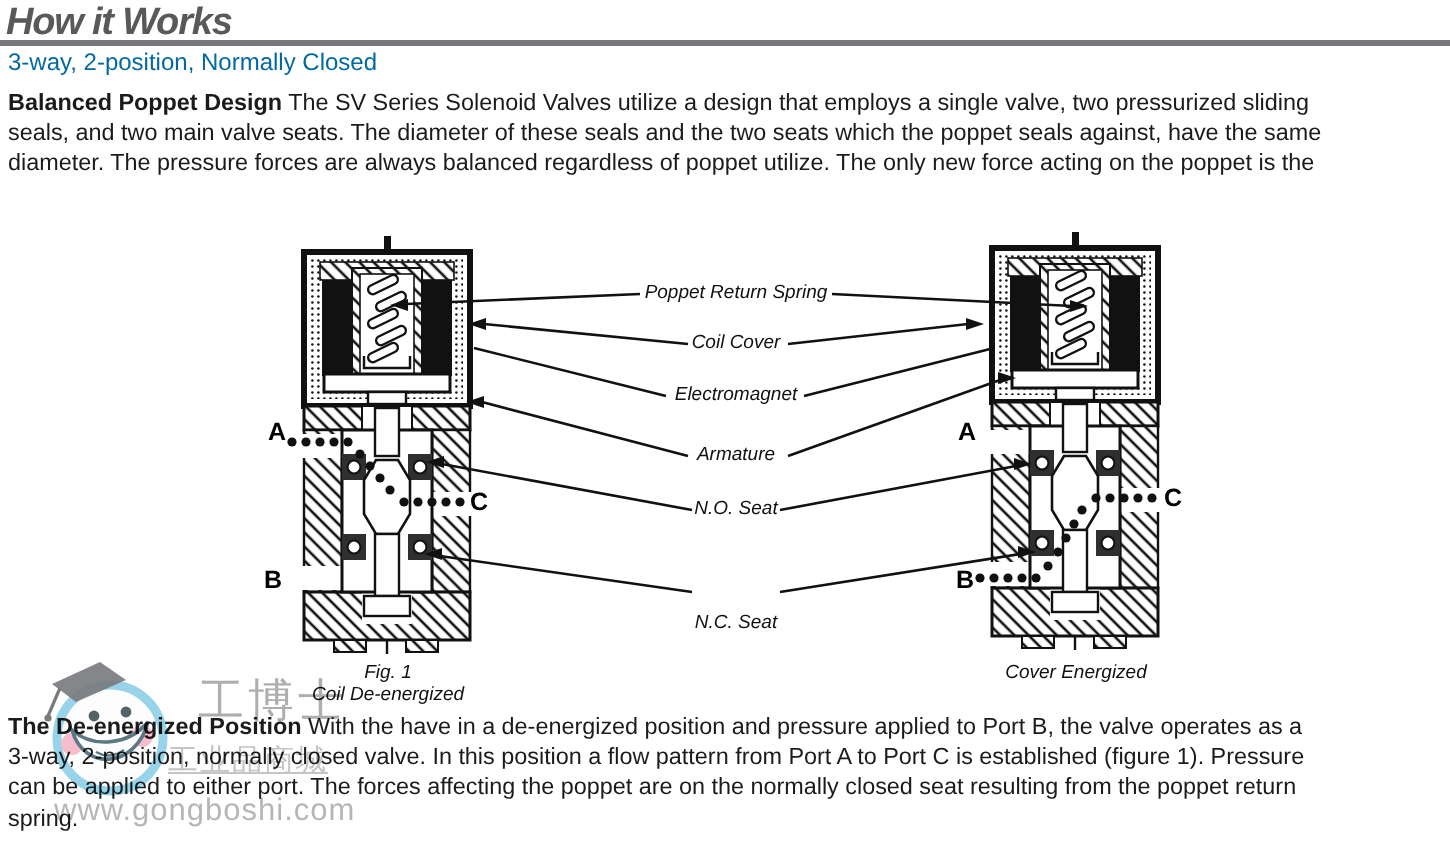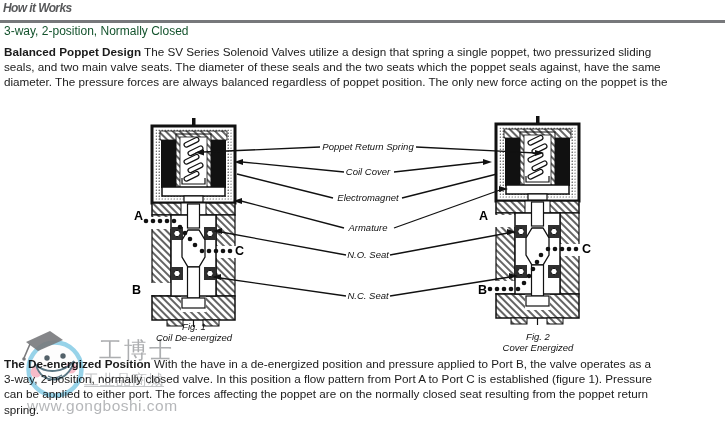--- a/index.html
+++ b/index.html
@@ -1,45 +1,45 @@
 <!DOCTYPE html>
 <html><head>
 <meta charset="utf-8">
 <style>
   html,body{margin:0;padding:0;}
   body{width:725px;height:430px;position:relative;overflow:hidden;background:#fff;
        font-family:"Liberation Sans",sans-serif;color:#1b1b1b;}
   .abs{position:absolute;}
-  .page-title{left:3px;top:1px;font-size:12px;font-weight:bold;font-style:italic;
+  .page-title{left:3px;top:1px;font-size:19px;font-weight:bold;font-style:italic;
               color:#58595b;letter-spacing:-0.6px;}
   .title-rule{left:0;top:20px;width:725px;height:3px;background:#77787b;}
-  .subtitle{left:4px;top:24px;font-size:12px;color:#14532d;}
+  .subtitle{left:4px;top:24px;font-size:12px;color:#0369a1;}
   .para{left:4px;width:718px;}
   .tline{font-size:11.7px;line-height:15.2px;white-space:pre;color:#1b1b1b;}
   .tline b{font-weight:bold;}
   .dlabel{width:130px;text-align:center;font-style:italic;font-size:9.5px;color:#111;}
   .figcap{width:130px;text-align:center;font-style:italic;font-size:9.5px;color:#111;line-height:11px;}
   .port{font-size:12.5px;font-weight:bold;color:#000;}
   .wm{left:18px;top:318px;width:230px;height:108px;mix-blend-mode:multiply;opacity:.92;pointer-events:none;}
   .wm-brand{left:81px;top:17px;font-size:23px;color:#8f9194;letter-spacing:2px;font-weight:normal;opacity:.8;}
   .wm-tagline{left:66px;top:53px;font-size:15px;color:#b2b4b7;letter-spacing:1px;opacity:.85;text-decoration:underline;}
   .wm-url{left:9px;top:79px;font-size:15.5px;color:#a6a8ab;letter-spacing:.5px;opacity:.9;}
   svg{display:block;}
 </style>
 </head>
 <body>
 
 <div class="abs page-title">How it Works</div>
 <div class="abs title-rule"></div>
 <div class="abs subtitle">3-way, 2-position, Normally Closed</div>
 
 <div class="abs para" style="top:44px;">
-  <div class="tline"><b>Balanced Poppet Design</b><span> The SV Series Solenoid Valves utilize a design that spring a single poppet, two pressurized sliding</span></div>
+  <div class="tline"><b>Balanced Poppet Design</b><span> The SV Series Solenoid Valves utilize a design that employs a single valve, two pressurized sliding</span></div>
   <div class="tline">seals, and two main valve seats. The diameter of these seals and the two seats which the poppet seals against, have the same</div>
-  <div class="tline">diameter. The pressure forces are always balanced regardless of poppet position. The only new force acting on the poppet is the</div>
+  <div class="tline">diameter. The pressure forces are always balanced regardless of poppet utilize. The only new force acting on the poppet is the</div>
 </div>
 
 <svg class="abs" style="left:0;top:108px;" width="725" height="250" viewBox="0 108 725 250" xmlns="http://www.w3.org/2000/svg">
   <defs>
     <pattern id="hatch" patternUnits="userSpaceOnUse" width="5" height="5" patternTransform="rotate(-45)">
       <rect width="5" height="5" fill="#fff"></rect>
       <line x1="1" y1="0" x2="1" y2="5" stroke="#111" stroke-width="1.3"></line>
     </pattern>
     <pattern id="stip" patternUnits="userSpaceOnUse" width="3" height="3">
       <rect width="3" height="3" fill="#fff"></rect>
@@ -175,35 +175,34 @@
     <polygon points="212,277 221,274 221,280"></polygon>
     <polygon points="518,276 509,273 509,279"></polygon>
   </g>
 </svg>
 
 <div class="abs dlabel" style="left:303px;top:141px;">Poppet Return Spring</div>
 <div class="abs dlabel" style="left:303px;top:166px;">Coil Cover</div>
 <div class="abs dlabel" style="left:303px;top:192px;font-style:italic;">Electromagnet</div>
 <div class="abs dlabel" style="left:303px;top:222px;">Armature</div>
 <div class="abs dlabel" style="left:303px;top:249px;">N.O. Seat</div>
-<div class="abs dlabel" style="left:303px;top:290px;">N.C. Seat</div>
+<div class="abs dlabel" style="left:303px;top:306px;">N.C. Seat</div>
 
 <div class="abs port" style="left:134px;top:209px;">A</div>
 <div class="abs port" style="left:235px;top:244px;">C</div>
 <div class="abs port" style="left:132px;top:283px;">B</div>
 <div class="abs port" style="left:479px;top:209px;">A</div>
 <div class="abs port" style="left:582px;top:242px;">C</div>
 <div class="abs port" style="left:478px;top:283px;">B</div>
 
-<div class="abs figcap" style="left:129px;top:321px;">
+<div class="abs figcap" style="left:129px;top:331px;">
   <div>Fig. 1</div>
   <div>Coil De-energized</div>
 </div>
 <div class="abs figcap" style="left:473px;top:331px;">
-  <div>Fig. 2</div>
   <div>Cover Energized</div>
 </div>
 
 <div class="abs para" style="top:356px;">
   <div class="tline"><b>The De-energized Position</b><span> With the have in a de-energized position and pressure applied to Port B, the valve operates as a</span></div>
   <div class="tline">3-way, 2-position, normally closed valve. In this position a flow pattern from Port A to Port C is established (figure 1). Pressure</div>
   <div class="tline">can be applied to either port. The forces affecting the poppet are on the normally closed seat resulting from the poppet return</div>
   <div class="tline">spring.</div>
 </div>
 

